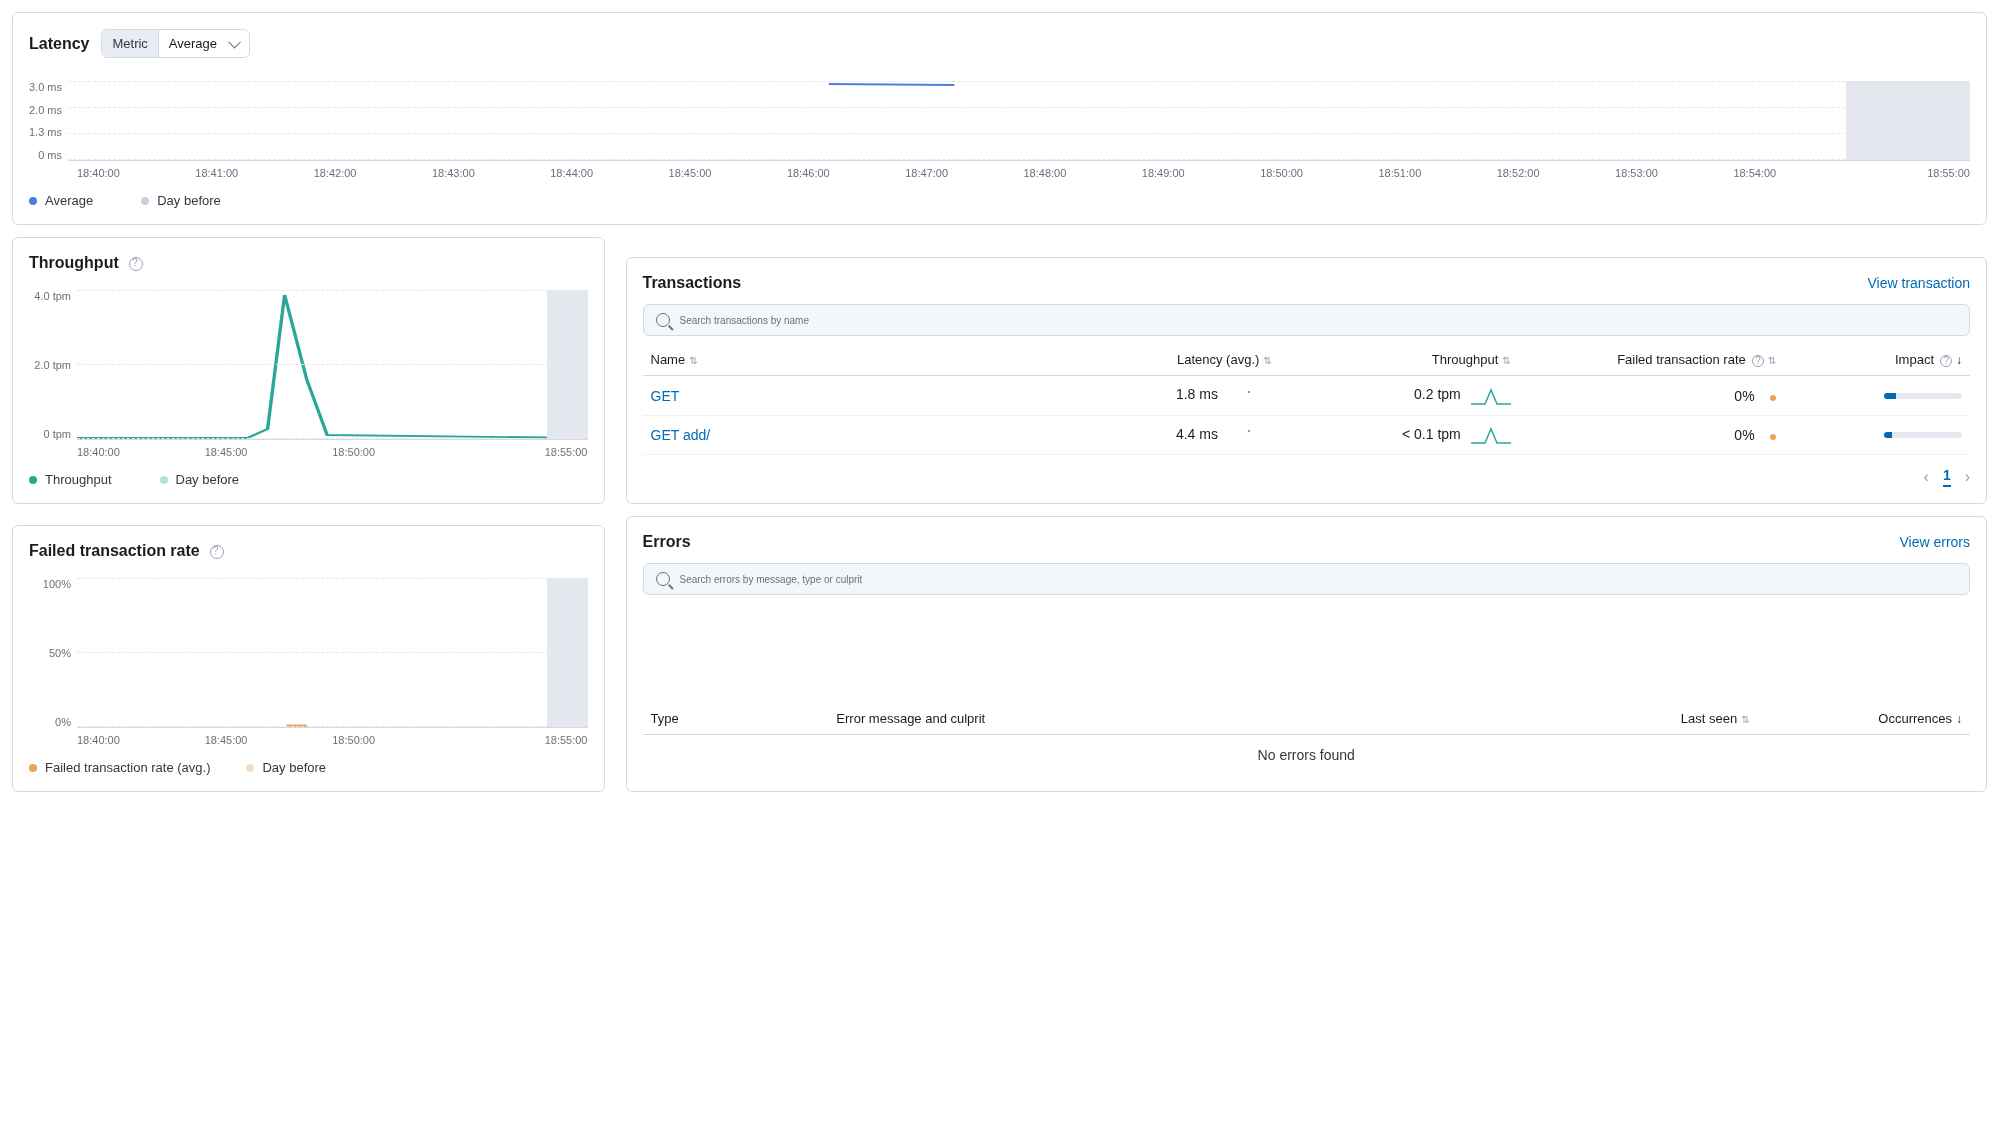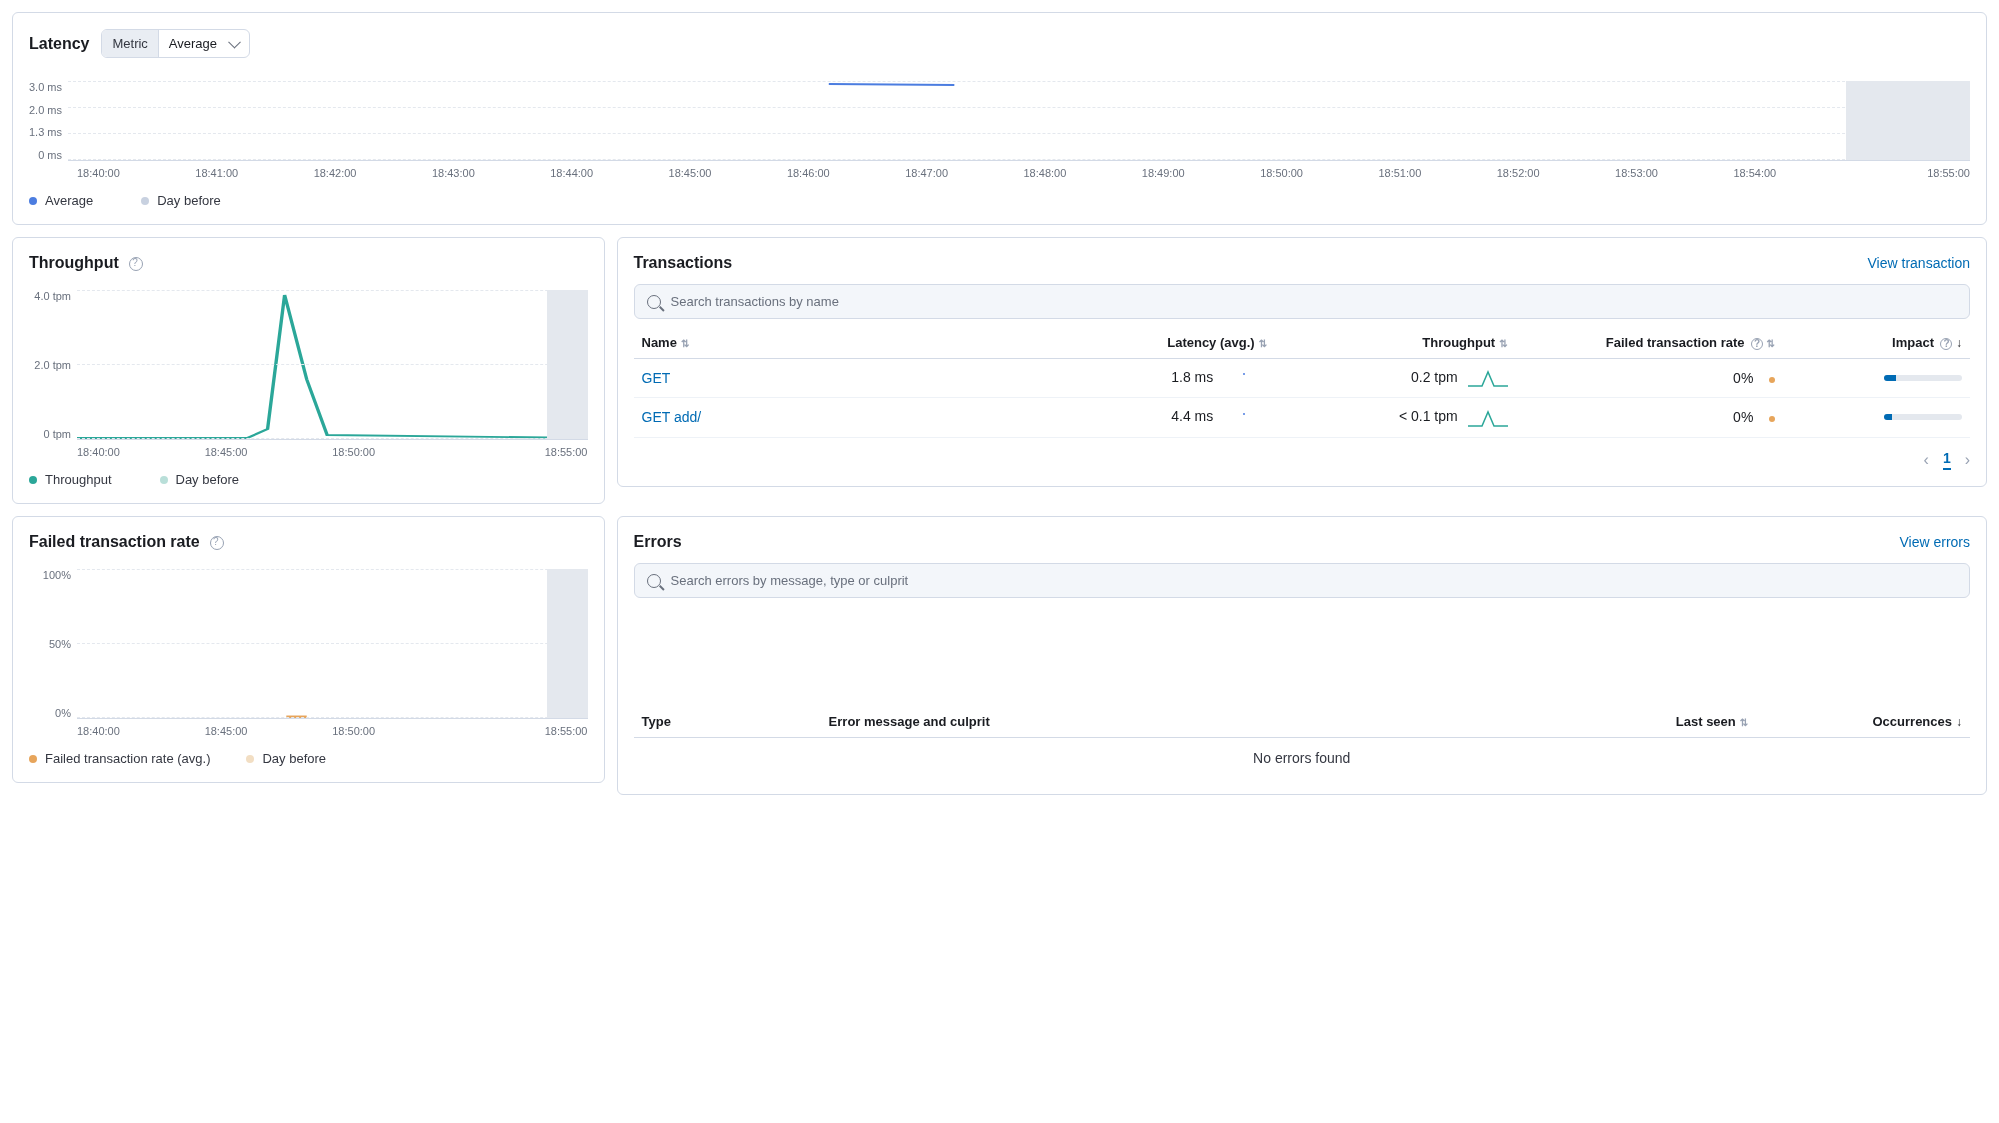--- a/index.html
+++ b/index.html
@@ -1,19 +1,19 @@
 <!DOCTYPE html>
 <html><head>
 <meta charset="utf-8">
 <style>
   html,body{margin:0;padding:0;font-family:-apple-system,BlinkMacSystemFont,"Segoe UI",Helvetica,Arial,sans-serif;font-size:14px;color:#1a1c21;background:#fff}
   *{box-sizing:border-box}
   .page{padding:12px;display:flex;flex-direction:column;gap:12px}
   .panel{border:1px solid #d3dae6;border-radius:6px;padding:16px;background:#fff}
-  .row{display:flex;gap:12px;align-items:flex-start}
+  .row{display:flex;gap:21px;align-items:flex-end}
   .col-small{flex:0 0 30%;display:flex;flex-direction:column}
   .col-large{flex:1 1 70%;display:flex;flex-direction:column}
   .panel-header{display:flex;align-items:center;justify-content:space-between;margin-bottom:12px}
   .panel-title{font-weight:700;font-size:16px}
   .hdr-left{display:flex;align-items:center;gap:12px}
   .metric-selector{display:flex;align-items:center;border:1px solid #d3dae6;border-radius:6px;overflow:hidden}
   .metric-label{background:#e9edf3;padding:6px 10px;font-size:13px;color:#343741;border-right:1px solid #d3dae6}
   .metric-value{padding:6px 28px 6px 10px;font-size:13px;position:relative;min-width:90px}
   .metric-value::after{content:"";position:absolute;right:10px;top:50%;width:8px;height:8px;border-right:1.5px solid #69707d;border-bottom:1.5px solid #69707d;transform:translateY(-70%) rotate(45deg)}
   .link{color:#006bb4;text-decoration:none;font-size:14px}
@@ -31,27 +31,27 @@
   .x-axis span:last-child{text-align:right}
   .y-axis-spacer{width:48px;flex-shrink:0}
   .x-container{display:flex}
 
   .legend{display:flex;gap:48px;margin-top:14px;font-size:13px;color:#343741}
   .legend-item{display:flex;align-items:center;gap:8px}
   .dot{width:8px;height:8px;border-radius:50%}
 
   
   .search-box{display:flex;align-items:center;gap:8px;background:#f3f6fa;border:1px solid #d3dae6;border-radius:6px;padding:8px 12px;margin-bottom:8px}
-  .search-box input{border:none;background:transparent;outline:none;flex:1;font-size:13px;color:#0f172a}
+  .search-box input{border:none;background:transparent;outline:none;flex:1;font-size:10px;color:#0f172a}
   .search-box input::placeholder{color:#69707d}
   .search-icon{width:14px;height:14px;border:1.5px solid #69707d;border-radius:50%;position:relative}
   .search-icon::after{content:"";position:absolute;width:6px;height:1.5px;background:#69707d;right:-5px;bottom:-2px;transform:rotate(45deg)}
 
   table{width:100%;border-collapse:collapse}
-  th{font-size:13px;font-weight:700;color:#1a1c21;text-align:left;padding:8px 8px;border-bottom:1px solid #d3dae6;white-space:nowrap}
+  th{font-size:13px;font-weight:400;color:#1a1c21;text-align:left;padding:8px 8px;border-bottom:1px solid #d3dae6;white-space:nowrap}
   th.right,td.right{text-align:right}
   td{padding:10px 8px;border-bottom:1px solid #eef2f7;font-size:14px;white-space:nowrap}
   td.name a{color:#006bb4;text-decoration:none}
   .sort-icon{display:inline-block;margin-left:4px;color:#98a2b3;font-size:10px;vertical-align:middle}
   .impact-bar{display:flex;height:6px;width:78px;border-radius:3px;overflow:hidden;background:#e4e8ee;margin-left:auto}
   .impact-fill{background:#006bb4;height:100%}
   .spark{display:inline-block;vertical-align:middle;margin-left:6px}
   .dash{color:#c5741c;font-weight:700}
   .dot-orange{display:inline-block;width:6px;height:6px;border-radius:50%;background:#e7a55b}
 

